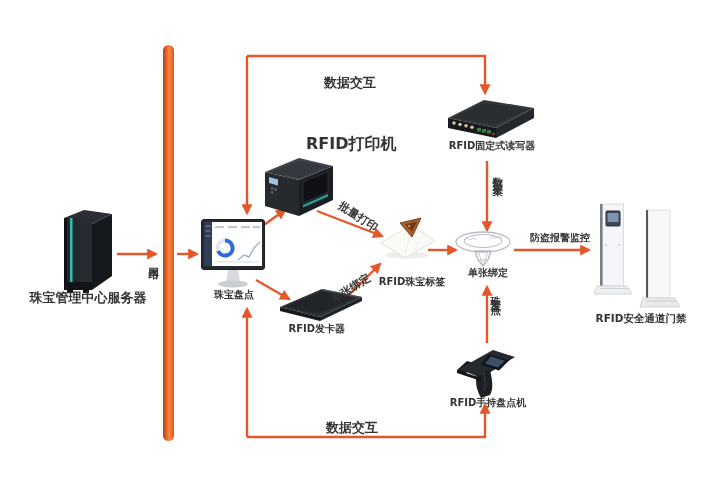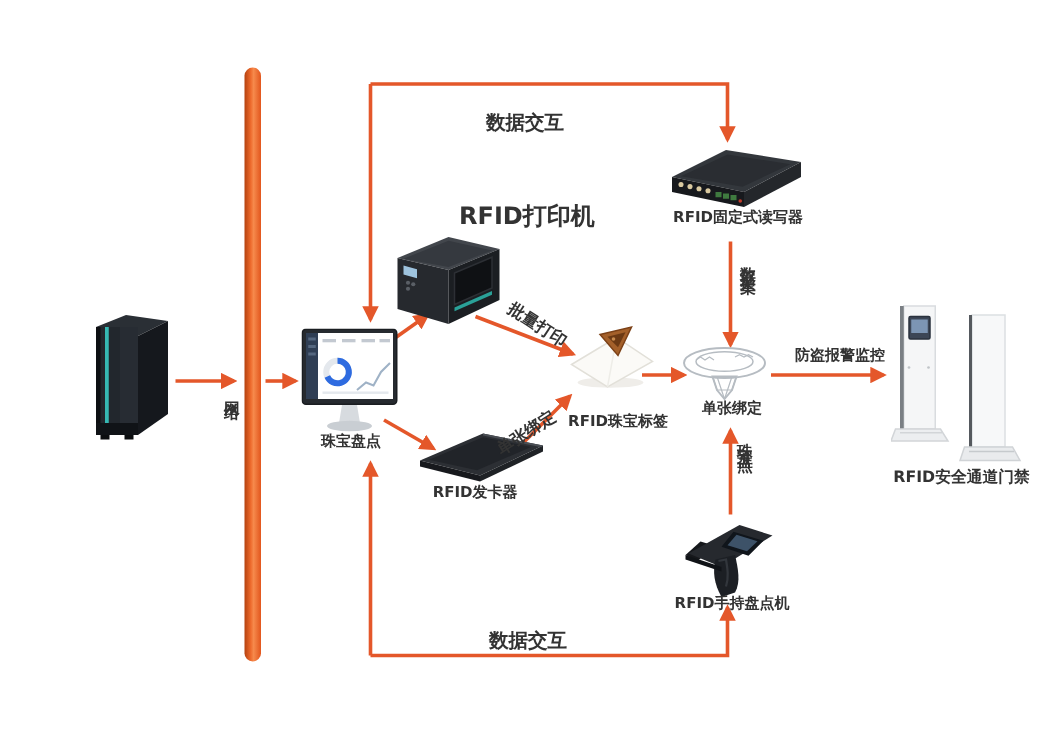--- a/index.html
+++ b/index.html
@@ -193,20 +193,21 @@
       <polygon points="3,86 33,86 38,94 0,94" fill="#eceef0" stroke="#d2d5d8"></polygon>
       <line x1="6" y1="88.5" x2="34" y2="88.5" stroke="#d2d5d8"></line>
 
       <rect x="54" y="10" width="22" height="88" fill="#f7f8f9" stroke="#dcdfe2"></rect>
       <rect x="52" y="10" width="2" height="88" fill="#55595e"></rect>
       <polygon points="49,98 81,98 86,107 46,107" fill="#e9ebed" stroke="#d0d3d6"></polygon>
       <line x1="52" y1="101" x2="82" y2="101" stroke="#c6cacd"></line>
     </svg>
   </div>
 
+  <div class="lab lab-server">珠宝管理中心服务器</div>
   <div class="lab lab-network">网络</div>
   <div class="lab lab-client">珠宝盘点</div>
   <div class="lab lab-printer">RFID打印机</div>
   <div class="lab lab-writer">RFID发卡器</div>
   <div class="lab lab-tag">RFID珠宝标签</div>
   <div class="lab lab-jewelry">单张绑定</div>
   <div class="lab lab-reader">RFID固定式读写器</div>
   <div class="lab lab-handheld">RFID手持盘点机</div>
   <div class="lab lab-gate">RFID安全通道门禁</div>
   <div class="lab lab-exch-top">数据交互</div>

